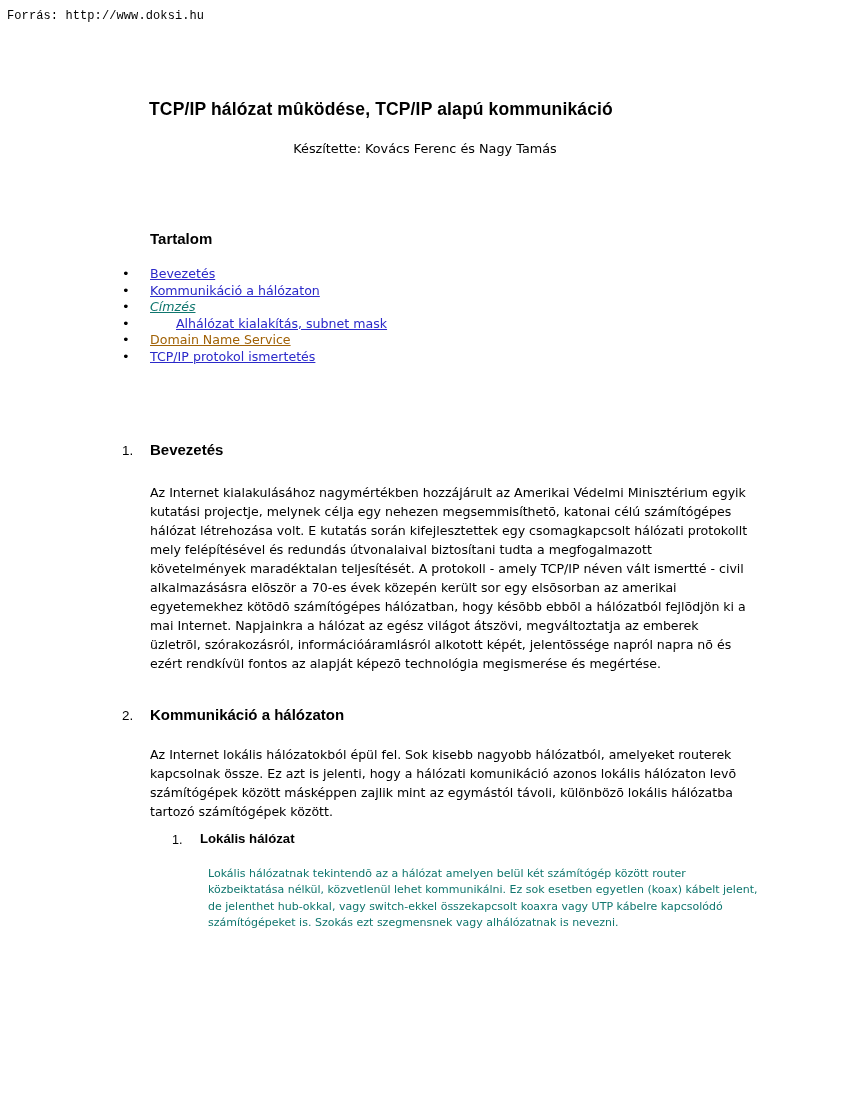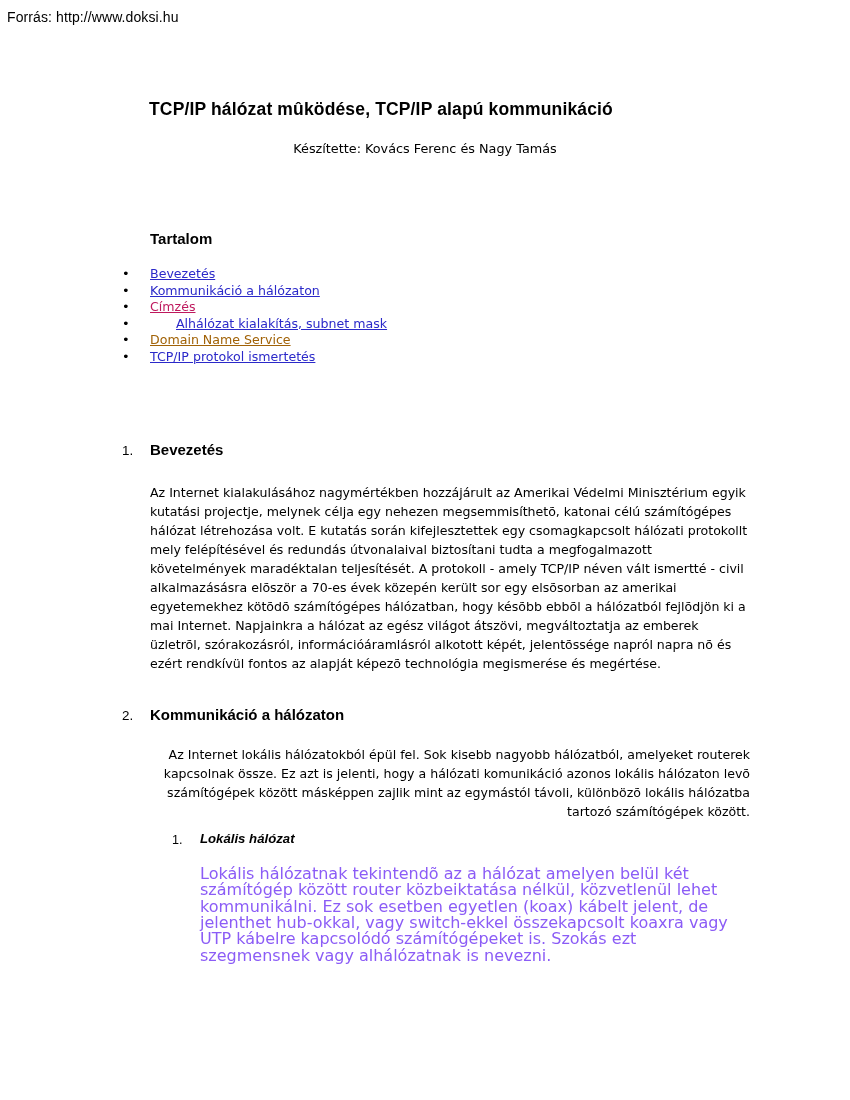--- a/index.html
+++ b/index.html
@@ -14,22 +14,22 @@
     position: relative;
     font-family: "DejaVu Sans", "Liberation Sans", sans-serif;
     color: #000000;
     overflow: hidden;
   }
 
   .source-header {
     position: absolute;
     top: 9px;
     left: 7px;
-    font-size: 14px;
-    font-family: Liberation Sans, sans-serif;
+    font-size: 12px;
+    font-family: Liberation Mono, monospace;
     color: #000000;
     letter-spacing: 0.1px;
     white-space: nowrap;
   }
 
   .page {
     position: absolute;
     top: 0;
     left: 0;
     width: 850px;
@@ -145,26 +145,26 @@
   .sub-title {
     position: absolute;
     left: 200px;
     font-family: "Liberation Sans", sans-serif;
     font-size: 13.2px;
     font-weight: bold;
     color: #000000;
   }
   .sub-text {
     position: absolute;
-    left: 200px;
+    left: 208px;
     width: 550px;
     font-family: "DejaVu Sans", sans-serif;
-    font-size: 16px;
+    font-size: 11px;
     line-height: 16.35px;
-    color: #8b5cf6;
+    color: #0f766e;
   }
 </style>
 </head>
 <body>
 
 <div class="page">
 
   <div class="source-header">Forrás: http://www.doksi.hu</div>
 
   <div class="doc-title">TCP/IP hálózat mûködése, TCP/IP alapú kommunikáció</div>
@@ -177,21 +177,21 @@
     <li>
       <span class="bullet">•</span>
       <a style="color: rgb(43, 41, 201);">Bevezetés</a>
     </li>
     <li>
       <span class="bullet">•</span>
       <a style="color: rgb(43, 41, 201);">Kommunikáció a hálózaton</a>
     </li>
     <li>
       <span class="bullet">•</span>
-      <a style="color: #be185d;">Címzés</a>
+      <a style="color: #0f766e; font-style: italic;">Címzés</a>
     </li>
     <li>
       <span class="bullet">•</span>
       <a style="color: rgb(43, 41, 201); margin-left: 26px;">Alhálózat kialakítás, subnet mask</a>
     </li>
     <li>
       <span class="bullet">•</span>
       <a style="color: #a16207;">Domain Name Service</a>
     </li>
     <li>
@@ -202,20 +202,20 @@
 
   <div class="section">
     <div class="sec-num" style="top:443px;">1.</div>
     <div class="sec-title" style="top:441px;">Bevezetés</div>
     <div class="body-text" style="top:483px;">Az Internet kialakulásához nagymértékben hozzájárult az Amerikai Védelmi Minisztérium egyik kutatási projectje, melynek célja egy nehezen megsemmisíthetõ, katonai célú számítógépes hálózat létrehozása volt. E kutatás során kifejlesztettek egy csomagkapcsolt hálózati protokollt mely felépítésével és redundás útvonalaival biztosítani tudta a megfogalmazott követelmények maradéktalan teljesítését. A protokoll - amely TCP/IP néven vált ismertté - civil alkalmazásásra elõször a 70-es évek közepén került sor egy elsõsorban az amerikai egyetemekhez kötõdõ számítógépes hálózatban, hogy késõbb ebbõl a hálózatból fejlõdjön ki a mai Internet. Napjainkra a hálózat az egész világot átszövi, megváltoztatja az emberek üzletrõl, szórakozásról, információáramlásról alkotott képét, jelentõssége napról napra nõ és ezért rendkívül fontos az alapját képezõ technológia megismerése és megértése.</div>
   </div>
 
   <div class="section">
     <div class="sec-num" style="top:708px;">2.</div>
     <div class="sec-title" style="top:706px;">Kommunikáció a hálózaton</div>
-    <div class="body-text" style="top:745px;text-align:right;">Az Internet lokális hálózatokból épül fel. Sok kisebb nagyobb hálózatból, amelyeket routerek kapcsolnak össze. Ez azt is jelenti, hogy a hálózati komunikáció azonos lokális hálózaton levõ számítógépek között másképpen zajlik mint az egymástól távoli, különbözõ lokális hálózatba tartozó számítógépek között.</div>
+    <div class="body-text" style="top:745px;">Az Internet lokális hálózatokból épül fel. Sok kisebb nagyobb hálózatból, amelyeket routerek kapcsolnak össze. Ez azt is jelenti, hogy a hálózati komunikáció azonos lokális hálózaton levõ számítógépek között másképpen zajlik mint az egymástól távoli, különbözõ lokális hálózatba tartozó számítógépek között.</div>
 
     <div class="sub-num" style="top:833px;">1.</div>
-    <div class="sub-title" style="top:831px;font-style:italic;">Lokális hálózat</div>
+    <div class="sub-title" style="top:831px;">Lokális hálózat</div>
     <div class="sub-text" style="top:866px;">Lokális hálózatnak tekintendõ az a hálózat amelyen belül két számítógép között router közbeiktatása nélkül, közvetlenül lehet kommunikálni. Ez sok esetben egyetlen (koax) kábelt jelent, de jelenthet hub-okkal, vagy switch-ekkel összekapcsolt koaxra vagy UTP kábelre kapcsolódó számítógépeket is. Szokás ezt szegmensnek vagy alhálózatnak is nevezni.</div>
   </div>
 
 </div>
 
 </body></html>

